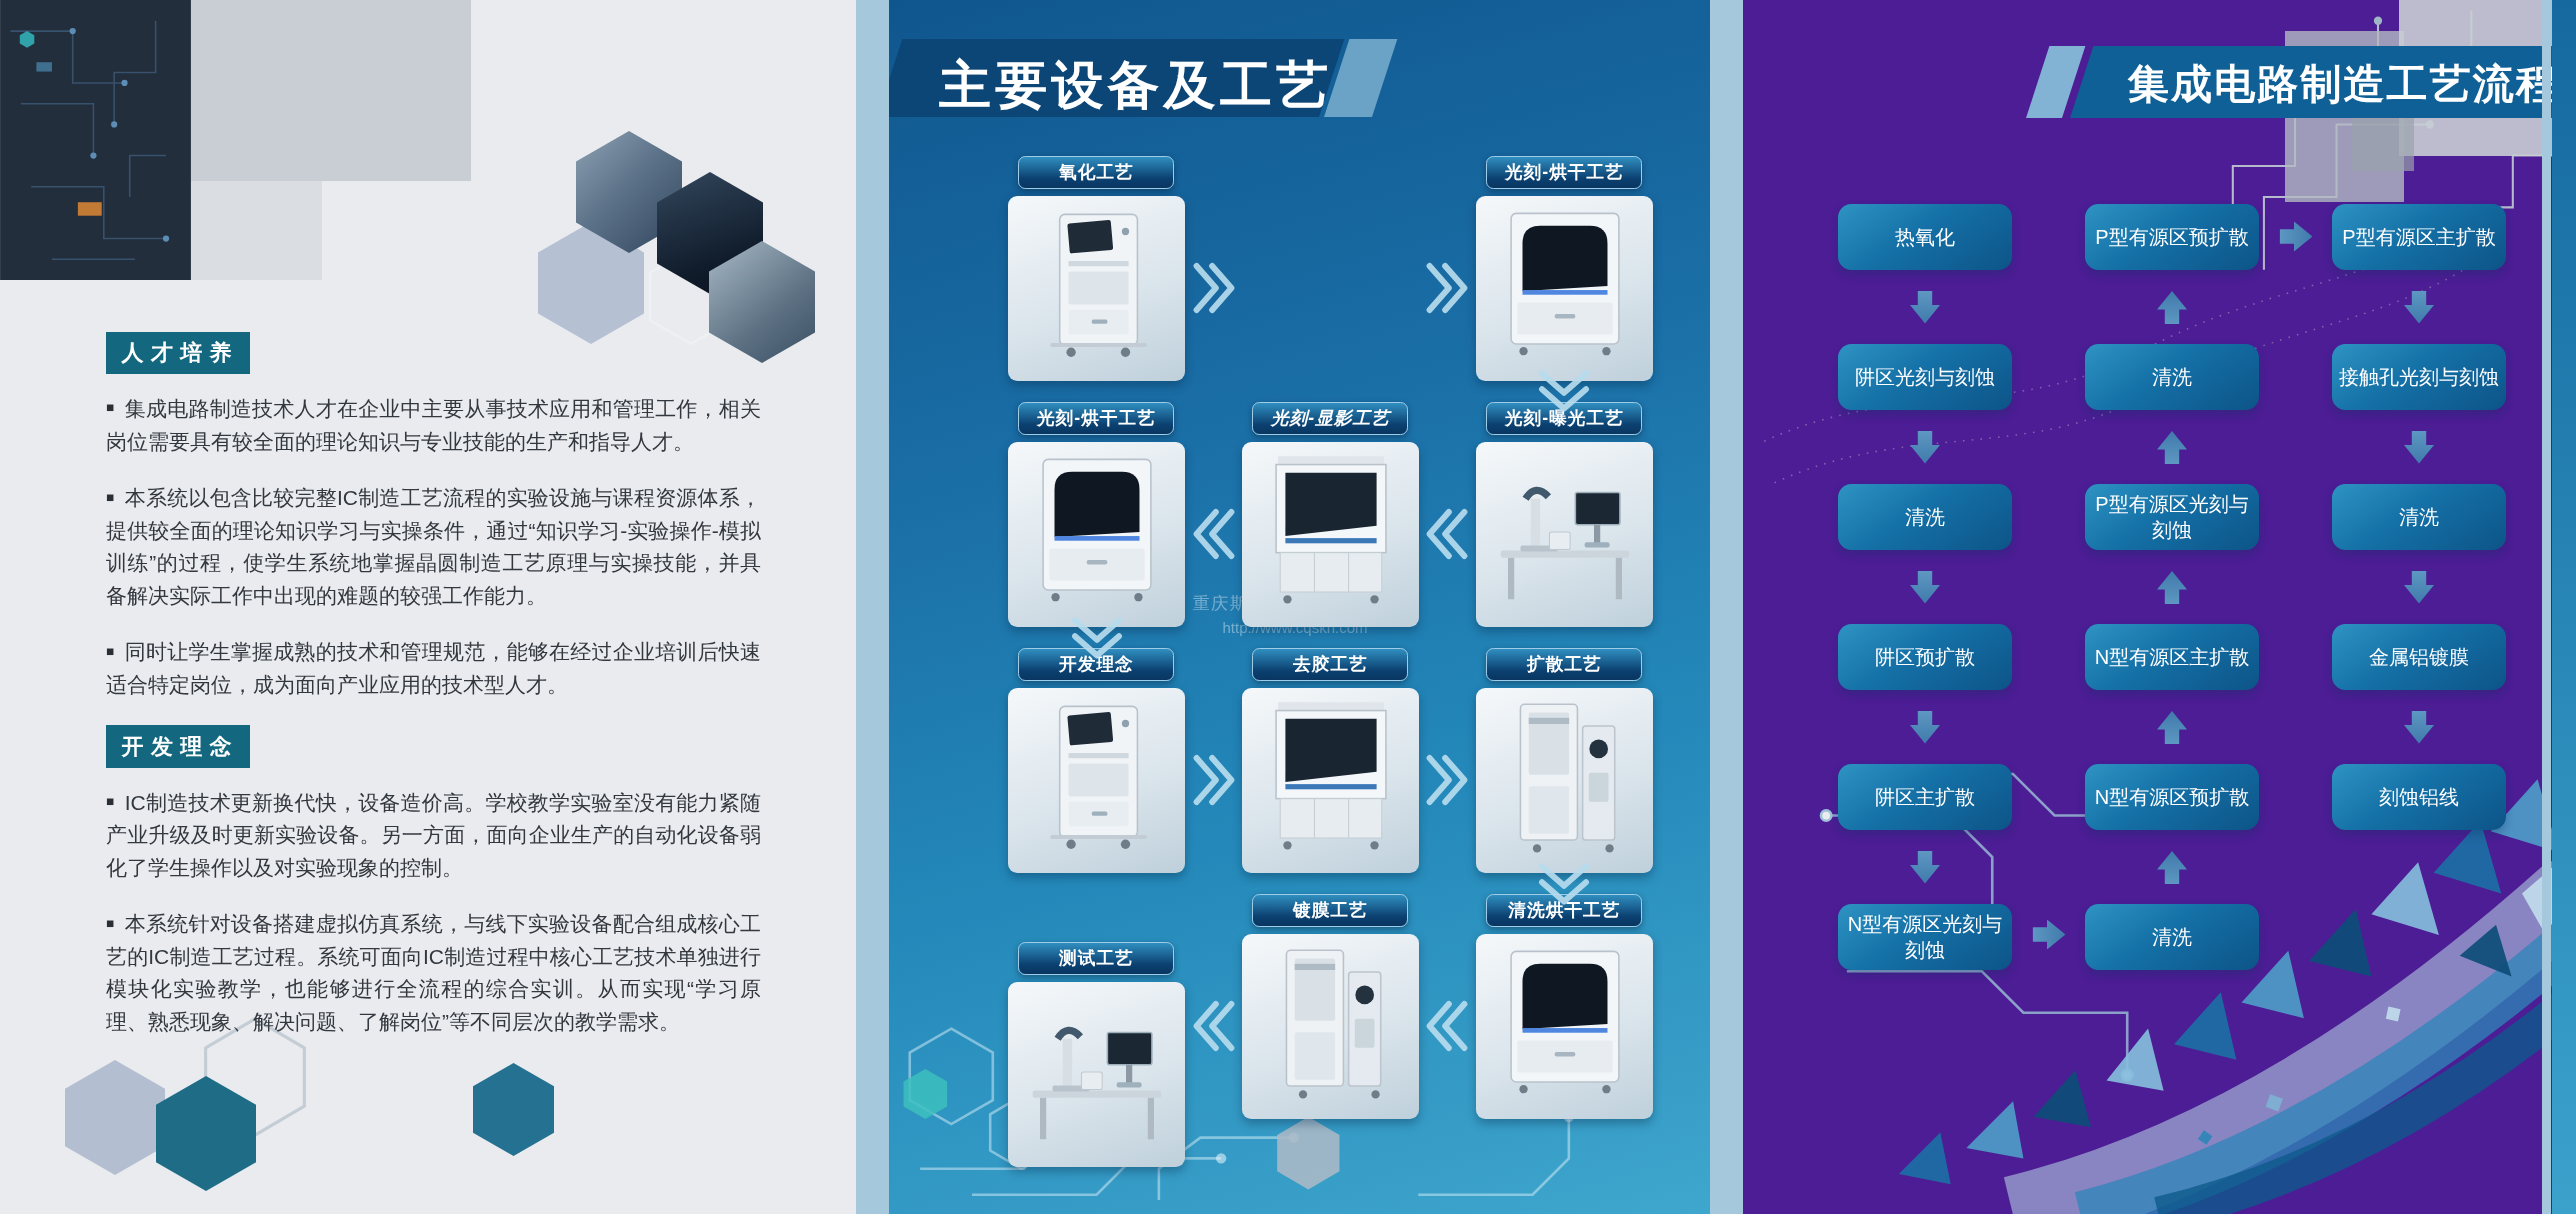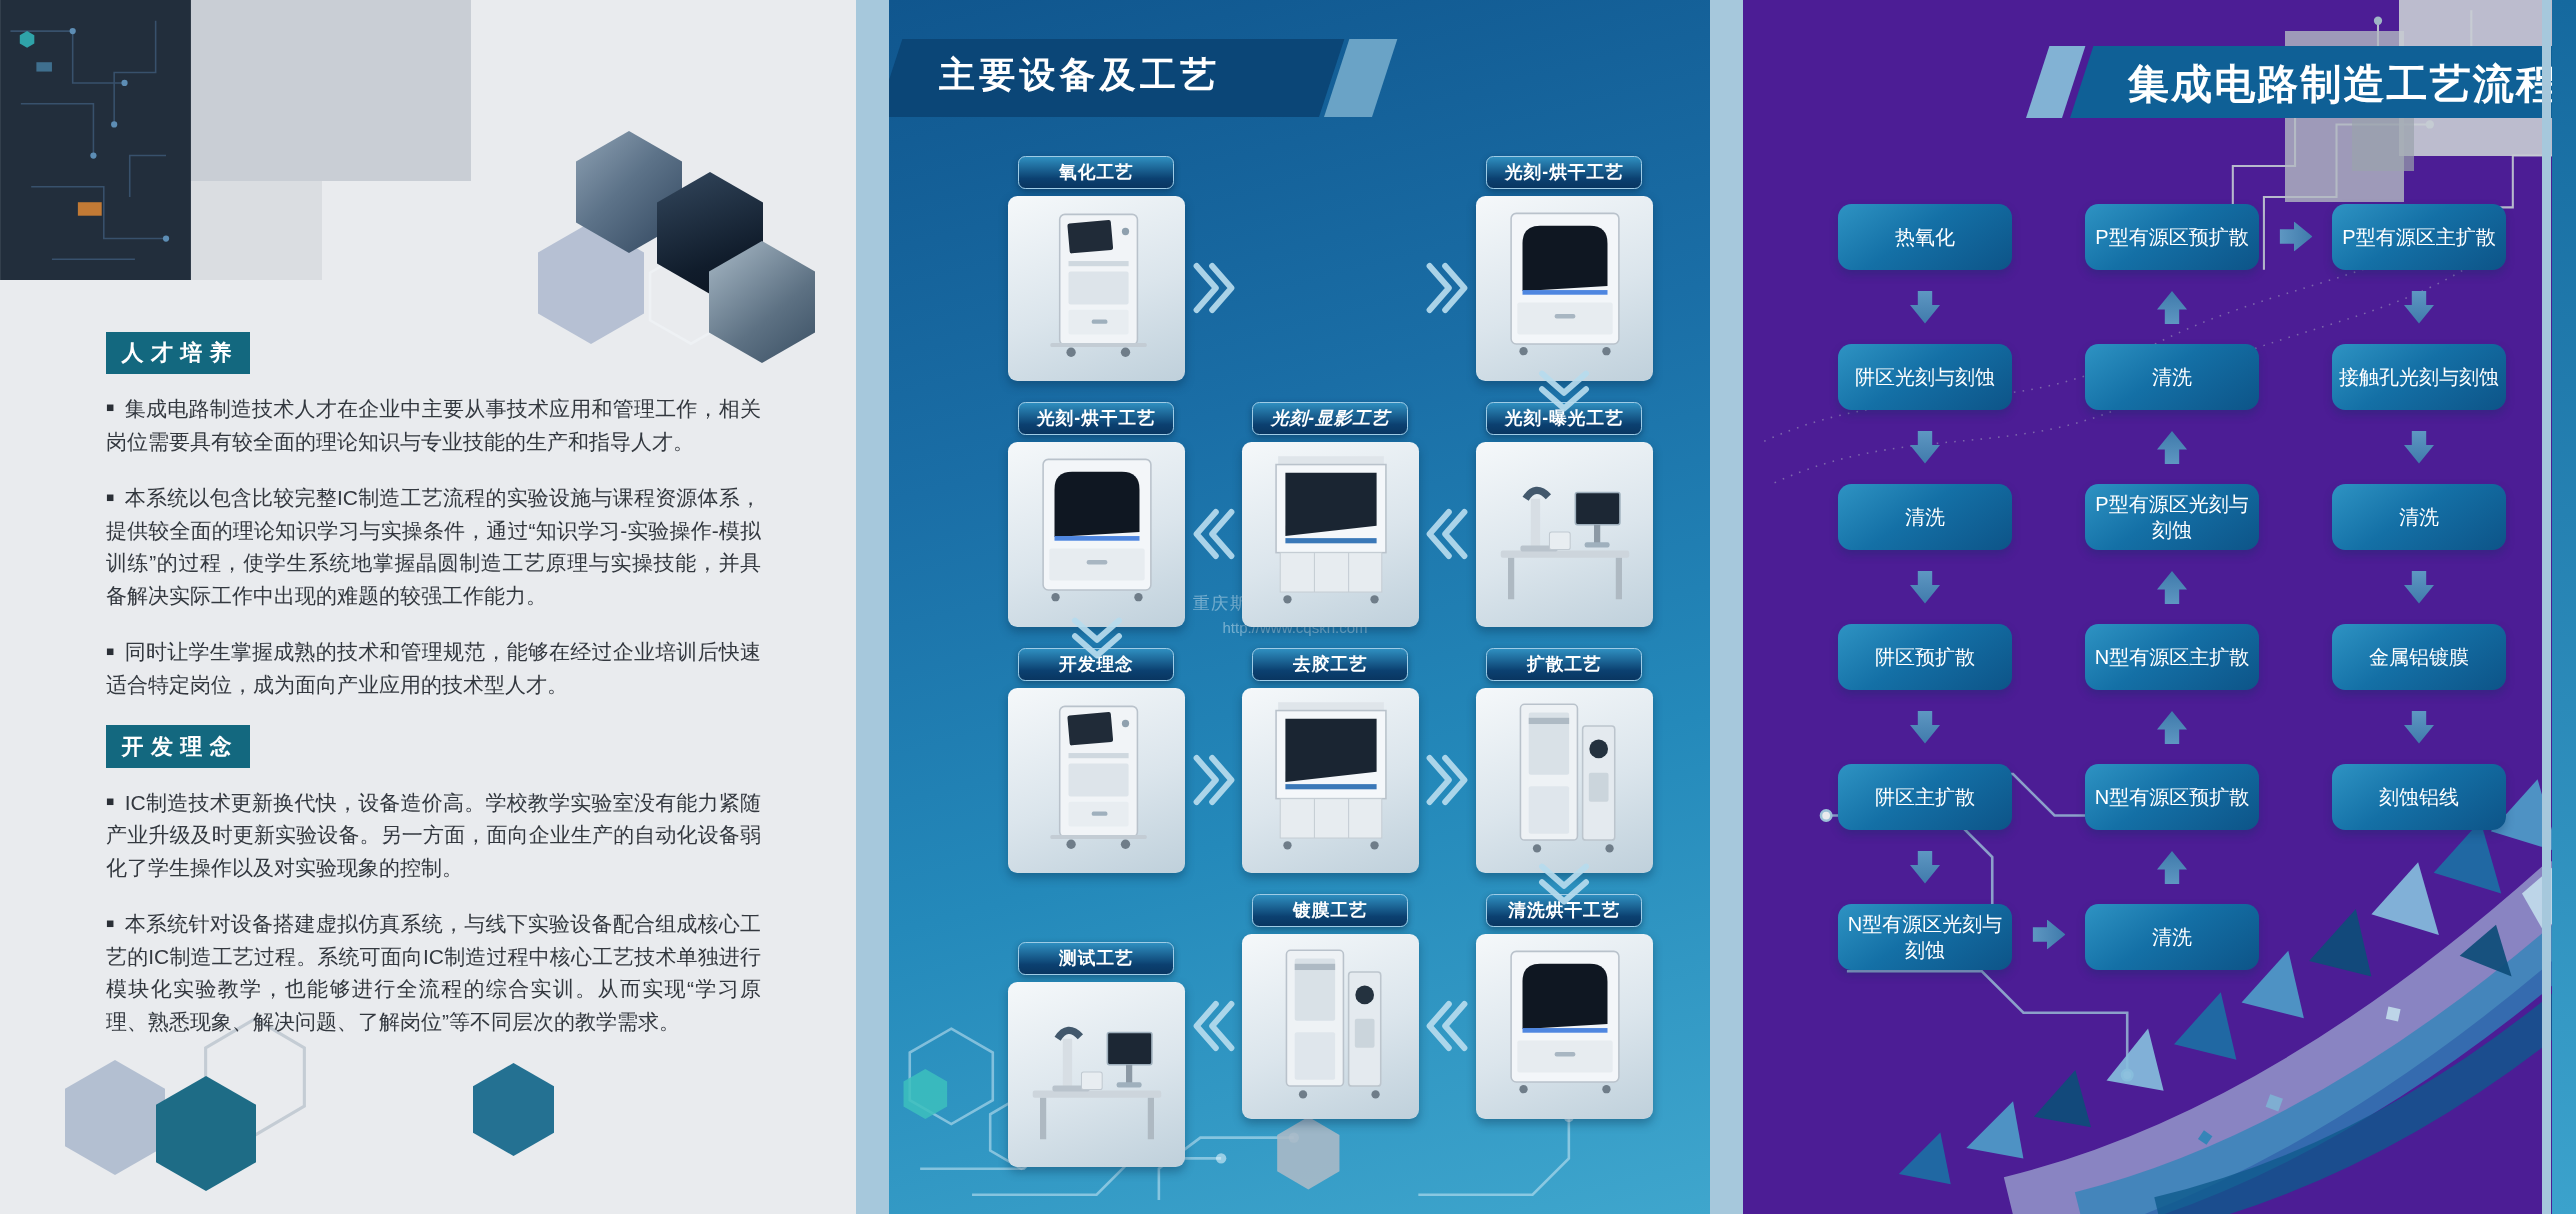--- a/index.html
+++ b/index.html
@@ -39,21 +39,21 @@
             letter-spacing:7.3px;padding:6.2px 11.4px 6.2px 15.6px;margin:0 0 18.7px 0;}
   .sec-head.second{}
   .para{font-size:21px;line-height:1.55;color:#33383f;margin:0 0 24px 0;text-align:justify;}
   .bullet{font-size:13.5px;margin-right:10.4px;position:relative;top:-3.6px;color:#2a2f36;}
 
   
   .banner-mid-band{left:-12.5px;top:39px;width:442px;height:78px;background:#0b4677;
                    transform:skewX(-18deg);transform-origin:bottom left;z-index:6;}
   .banner-mid-accent{left:435px;top:39px;width:48px;height:78px;background:#6aa3c6;
                      transform:skewX(-18deg);transform-origin:bottom left;z-index:6;}
-  .banner-mid-title{left:50px;top:51px;font-size:36px;font-weight:bold;color:#fff;letter-spacing:4.2px;z-index:7;}
+  .banner-mid-title{left:50px;top:51px;font-size:52px;font-weight:bold;color:#fff;letter-spacing:4.2px;z-index:7;}
 
   
   #equipGrid{position:absolute;left:0;top:0;width:821px;height:1215px;z-index:5;margin-left:32px;}
   .equip-cell{position:absolute;width:177px;}
   .equip-label{height:33px;line-height:31px;width:156px;margin:0 10.4px;box-sizing:border-box;
                background:linear-gradient(180deg,#2f8fc0 0%,#0b4070 70%,#093661 100%);
                border:1px solid #9fcce6;border-radius:7.3px;color:#fff;font-size:17.7px;font-weight:bold;
                text-align:center;letter-spacing:1px;box-shadow:0 2.6px 6.2px rgba(4,34,62,.45);}
   .equip-photo{margin-top:7.3px;width:177px;height:185px;border-radius:9.3px;
                background:linear-gradient(160deg,#f5f8fa 0%,#dbe5ec 55%,#bfd0db 100%);

